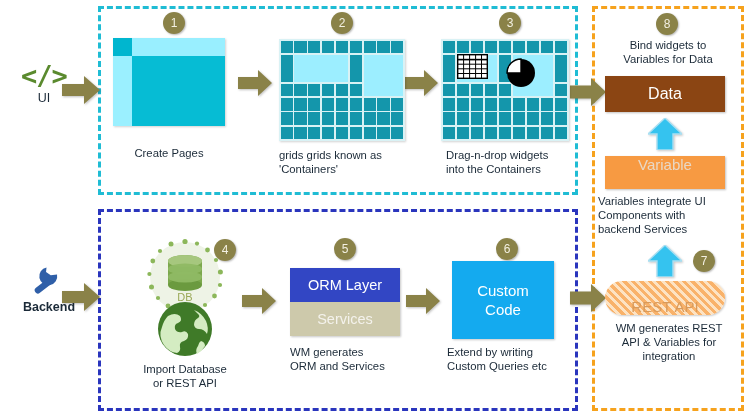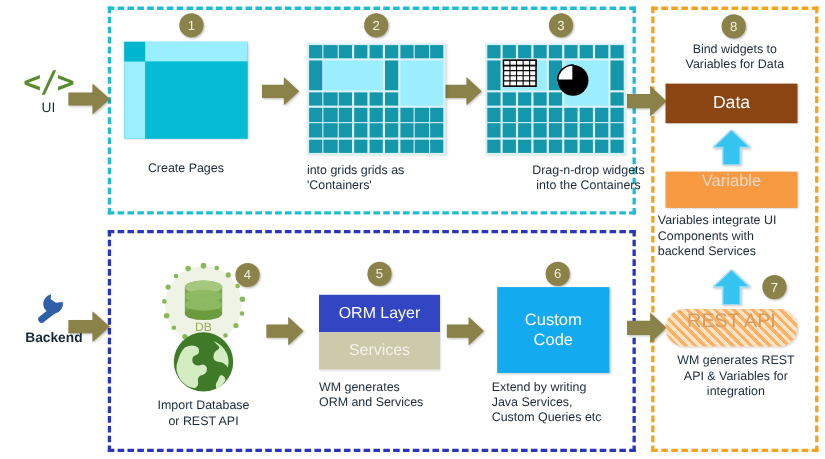--- a/index.html
+++ b/index.html
@@ -78,22 +78,22 @@
   
   .databox{position:absolute;left:605px;top:76px;width:120px;height:36px;
            background:#8b4513;display:flex;align-items:center;
            justify-content:center;color:#ffffff;font-size:16px;
            box-shadow:1px 1px 2px rgba(0,0,0,.25);}
   .varbox{position:absolute;left:605px;top:156px;width:120px;height:33px;
           background:#f79a42;display:flex;
           justify-content:center;color:#e9d8c5;font-size:15px;
           box-shadow:1px 1px 2px rgba(0,0,0,.25);}
   .restbox{position:absolute;left:605px;top:281px;width:120px;height:34px;
-           display:flex;align-items:flex-start;justify-content:center;
-           color:#d99a5a;font-size:18px;box-shadow:1px 1px 2px rgba(0,0,0,.2);
+           display:flex;align-items:flex-end;justify-content:center;
+           color:#d99a5a;font-size:15px;box-shadow:1px 1px 2px rgba(0,0,0,.2);
            background:repeating-linear-gradient(45deg,#f9b26a 0 3px,#fde3c3 3px 6px);border-radius:17px;}
 
   
   .uparrow{position:absolute;}
   .uparrow svg{display:block;filter:drop-shadow(1px 1px 1px rgba(0,0,0,.22));}
 </style>
 </head>
 <body>
 
 <div class="stage">
@@ -226,21 +226,21 @@
     <div class="c" style="grid-column:3;grid-row:7;"></div>
     <div class="c" style="grid-column:4;grid-row:7;"></div>
     <div class="c" style="grid-column:5;grid-row:7;"></div>
     <div class="c" style="grid-column:6;grid-row:7;"></div>
     <div class="c" style="grid-column:7;grid-row:7;"></div>
     <div class="c" style="grid-column:8;grid-row:7;"></div>
     <div class="c" style="grid-column:9;grid-row:7;"></div>
   </div>
 
   <div class="cap l" style="left:279px;top:148px;width:135px;">
-    <div>into grids grids as</div>
+    <div>grids grids known as</div>
     <div>'Containers'</div>
   </div>
 
   <div class="badge" style="left:499px;top:12px;">3</div>
 
   <div class="gridmock" style="left:441px;top:39px;width:128px;height:102px;
               grid-template-columns:repeat(9,1fr);grid-template-rows:repeat(7,1fr);">
     <div class="c" style="grid-column:1;grid-row:1;"></div>
     <div class="c" style="grid-column:2;grid-row:1;"></div>
     <div class="c" style="grid-column:3;grid-row:1;"></div>
@@ -309,21 +309,21 @@
     </svg>
   </div>
 
   <div class="widgeticon" style="left:506px;top:58px;">
     <svg width="30" height="30" viewBox="0 0 30 30">
       <circle cx="15" cy="15" r="14" fill="#000000"></circle>
       <path d="M15 15 L15 1 A14 14 0 0 0 1 15 Z" fill="#ffffff" stroke="#000000" stroke-width="1.4"></path>
     </svg>
   </div>
 
-  <div class="cap l" style="left:465px;top:148px;width:140px;text-align:center;">
+  <div class="cap l" style="left:446px;top:148px;width:140px;">
     <div>Drag-n-drop widgets</div>
     <div>into the Containers</div>
   </div>
 
   <div class="badge" style="left:214px;top:239px;">4</div>
 
   <div class="dbwrap">
     <svg width="78" height="78" viewBox="0 0 78 78">
       <circle cx="39" cy="39" r="35" fill="#eef3e6"></circle>
       <g fill="#8cb75a">
@@ -393,21 +393,20 @@
 
   <div class="codebox">
     <div>
       <div>Custom</div>
       <div>Code</div>
     </div>
   </div>
 
   <div class="cap l" style="left:447px;top:345px;width:140px;">
     <div>Extend by writing</div>
-    <div>Java Services,</div>
     <div>Custom Queries etc</div>
   </div>
 
   <div class="badge" style="left:656px;top:13px;">8</div>
 
   <div class="cap" style="left:600px;top:38px;width:136px;">
     <div>Bind widgets to</div>
     <div>Variables for Data</div>
   </div>
 

